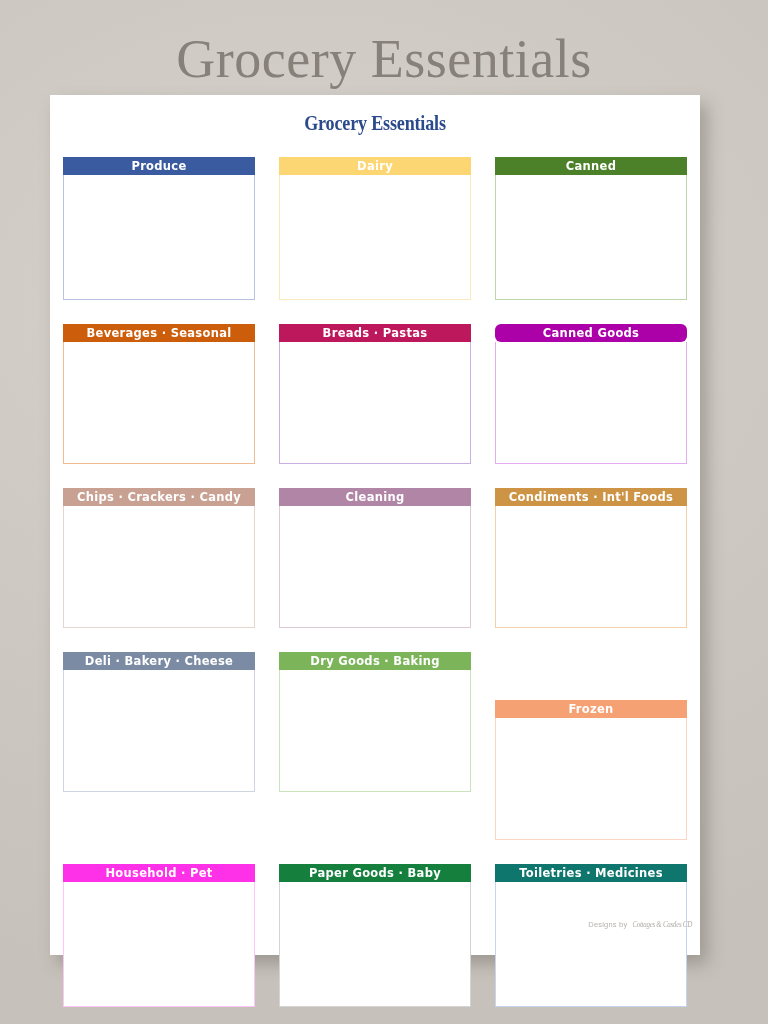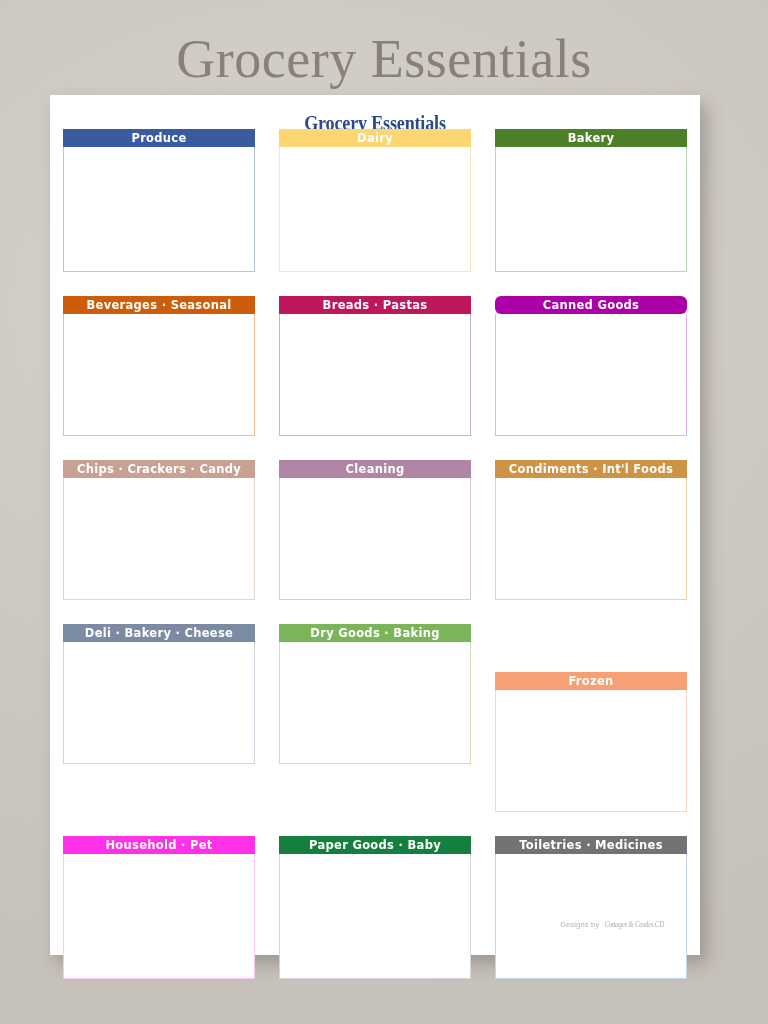--- a/index.html
+++ b/index.html
@@ -57,21 +57,21 @@
     letter-spacing: -0.2px;
     color: #2b4a8b;
     transform: scaleX(0.86);
     white-space: nowrap;
   }
 
   
   #grid {
     position: absolute;
     left: 13px;
-    top: 34px;
+    top: 62px;
     width: 624px;
     display: grid;
     grid-template-columns: 192px 192px 192px;
     column-gap: 24px;
     row-gap: 15px;
     gap: 24px;
   }
 
   .cat-box {
     width: 192px;
@@ -98,21 +98,21 @@
     box-sizing: border-box;
   }
 
   
   .cat-box.r1 .cat-body { height: 125px; }
   .cat-box.r5 .cat-body { height: 125px; }
 
   
   #footer-credit {
     position: absolute;
-    right: 36px;
+    right: 8px;
     bottom: 26px;
     font-size: 7.5px;
     color: #b6b1ad;
     letter-spacing: 0.2px;
     white-space: nowrap;
     display: flex;
     align-items: baseline;
     gap: 5px;
   }
   #footer-credit .sig {
@@ -136,21 +136,21 @@
   <div id="grid">
       <div class="cat-box r1">
         <div class="cat-header" style="background: rgb(59, 91, 160);">Produce</div>
         <div class="cat-body" style="border-color: rgb(182, 196, 224);"></div>
       </div>
       <div class="cat-box r1">
         <div class="cat-header" style="background: rgb(252, 214, 114);">Dairy</div>
         <div class="cat-body" style="border-color: rgb(250, 233, 187);"></div>
       </div>
       <div class="cat-box r1">
-        <div class="cat-header" style="background: rgb(76, 128, 41);">Bakery</div>
+        <div class="cat-header" style="background: rgb(76, 128, 41);">Canned</div>
         <div class="cat-body" style="border-color: rgb(189, 215, 172);"></div>
       </div>
       <div class="cat-box r2">
         <div class="cat-header" style="background: rgb(204, 94, 11);">Beverages · Seasonal</div>
         <div class="cat-body" style="border-color: rgb(240, 187, 142);"></div>
       </div>
       <div class="cat-box r2">
         <div class="cat-header" style="background: #be185d;">Breads ·  Pastas</div>
         <div class="cat-body" style="border-color: rgb(201, 176, 226);"></div>
       </div>
@@ -184,21 +184,21 @@
       </div>
       <div class="cat-box r5">
         <div class="cat-header" style="background: rgb(255, 49, 232);">Household ·  Pet</div>
         <div class="cat-body" style="border-color: rgb(255, 197, 246);"></div>
       </div>
       <div class="cat-box r5">
         <div class="cat-header" style="background: #15803d;">Paper Goods ·  Baby</div>
         <div class="cat-body" style="border-color: rgb(212, 212, 212);"></div>
       </div>
       <div class="cat-box r5">
-        <div class="cat-header" style="background: #737373;">Toiletries ·  Medicines</div>
+        <div class="cat-header" style="background: #0f766e;">Toiletries ·  Medicines</div>
         <div class="cat-body" style="border-color: rgb(198, 213, 238);"></div>
       </div>
     </div>
 
   <div id="footer-credit">
     <span>Designs by</span>
     <span class="sig">Cottages &amp; Castles CD</span>
   </div>
 
 </div>

